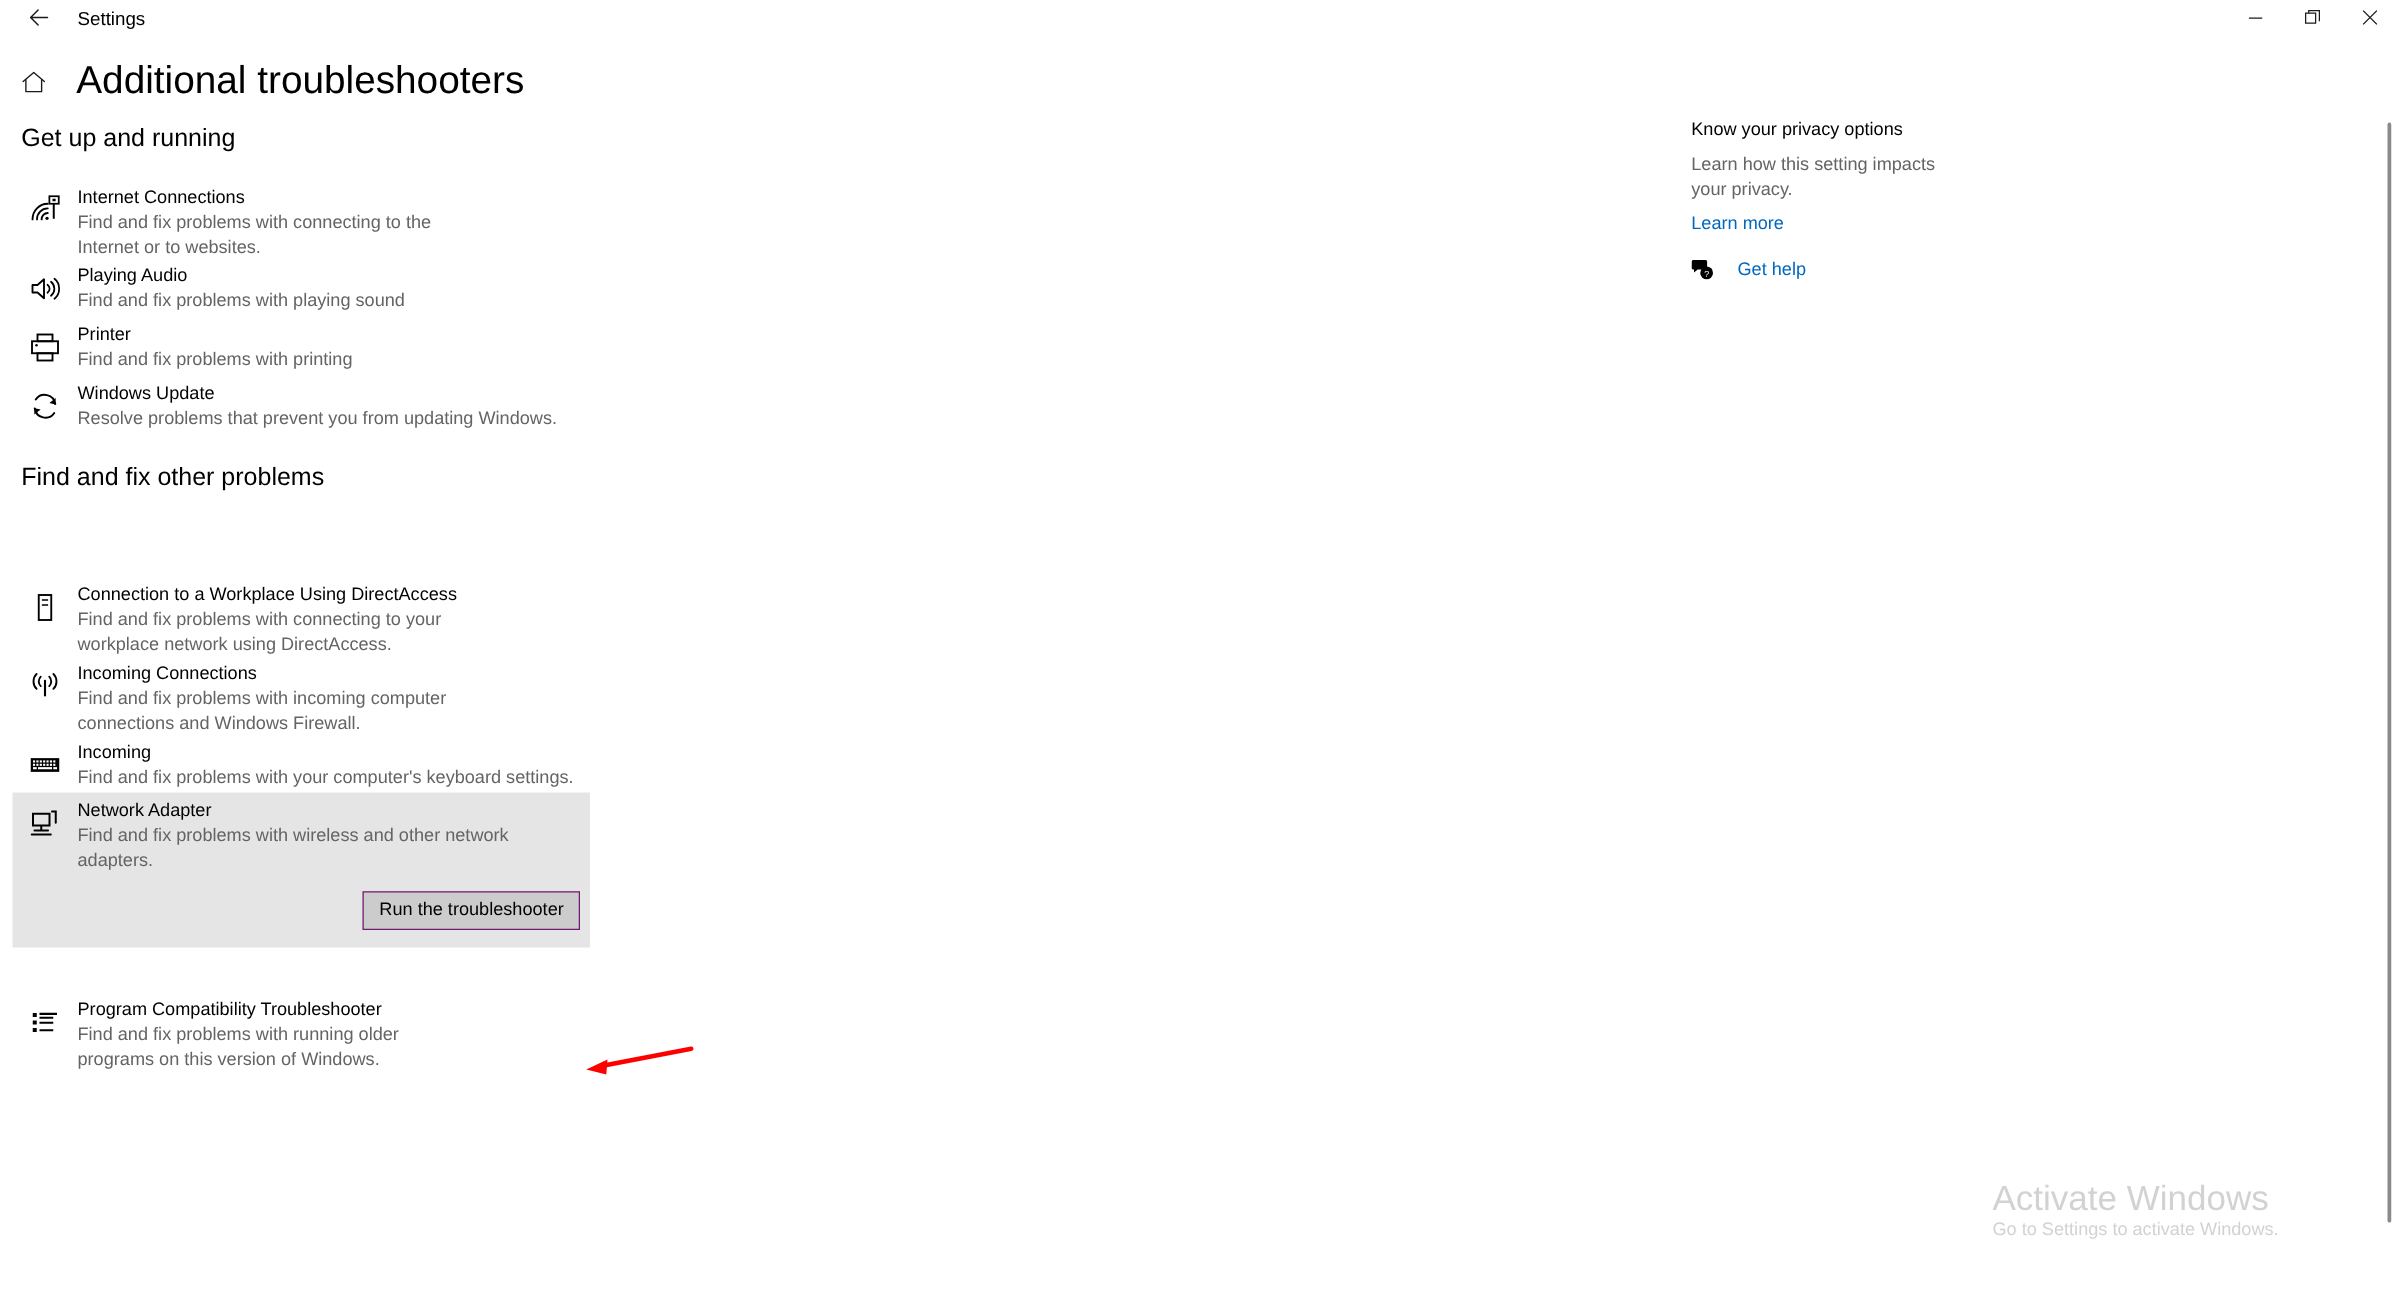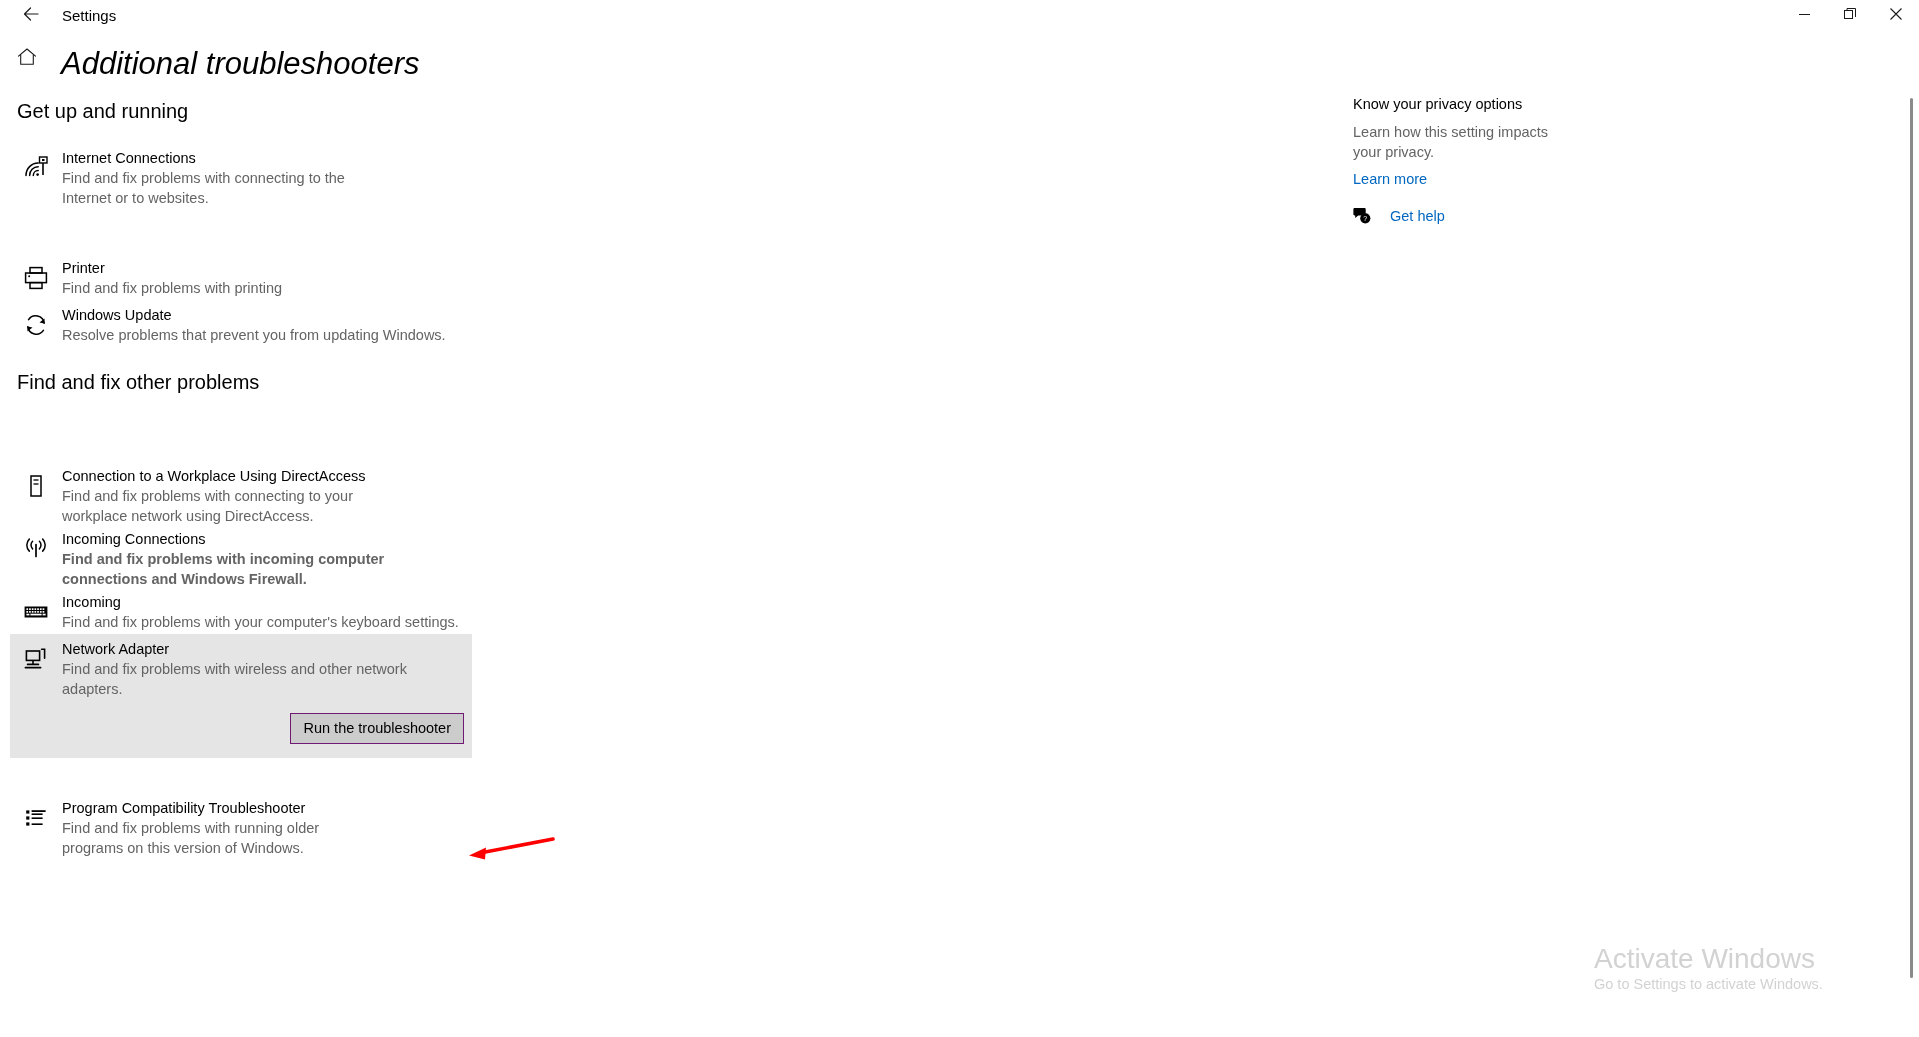--- a/index.html
+++ b/index.html
@@ -48,22 +48,21 @@
     cursor: pointer;
     background: transparent;
     border: none;
   }
 
   
   .page-header {
     position: absolute;
     left: 0; top: 46px;
     display: flex;
-    align-items: flex-start;
-    font-style: italic;
+    align-items: flex-end;
   }
   .home-icon-wrap {
     width: 48px;
     display: flex; align-items: center; justify-content: center;
     padding-left: 6px;
     cursor: pointer;
   }
   .page-title {
     font-size: 31px;
     font-weight: 400;
@@ -284,20 +283,34 @@
         <path d="M10.3 20.5C10.3 17.7 12.4 15.4 15.2 15.4" stroke="#000" stroke-width="1.5" stroke-linecap="round"></path>
         <circle cx="14.6" cy="19.6" r="1.3" fill="#000"></circle>
       </svg>
     </div>
     <div class="ts-text">
       <div class="ts-title">Internet Connections</div>
       <div class="ts-desc" style="max-width:312px;">Find and fix problems with connecting to the Internet or to websites.</div>
     </div>
   </div>
 
+  <div class="ts-item" style="top:111px;">
+    <div class="ts-icon">
+      <svg width="26" height="26" viewBox="0 0 26 26" fill="none">
+        <path d="M3 10H7L12.2 5.4V20.6L7 16H3V10Z" stroke="#000" stroke-width="1.5" stroke-linejoin="round"></path>
+        <path d="M15 9.8C16.1 10.7 16.7 11.8 16.7 13C16.7 14.2 16.1 15.3 15 16.2" stroke="#000" stroke-width="1.4" stroke-linecap="round"></path>
+        <path d="M17.8 7.4C19.5 8.8 20.5 10.8 20.5 13C20.5 15.2 19.5 17.2 17.8 18.6" stroke="#000" stroke-width="1.4" stroke-linecap="round"></path>
+        <path d="M20.6 5C23 6.9 24.3 9.8 24.3 13C24.3 16.2 23 19.1 20.6 21" stroke="#000" stroke-width="1.4" stroke-linecap="round"></path>
+      </svg>
+    </div>
+    <div class="ts-text">
+      <div class="ts-title">Playing Audio</div>
+      <div class="ts-desc">Find and fix problems with playing sound</div>
+    </div>
+  </div>
 
   <div class="ts-item" style="top:158px;">
     <div class="ts-icon">
       <svg width="26" height="26" viewBox="0 0 26 26" fill="none">
         <rect x="7" y="2.6" width="12" height="5.4" stroke="#000" stroke-width="1.5"></rect>
         <rect x="2.6" y="8" width="20.8" height="9.6" stroke="#000" stroke-width="1.5"></rect>
         <rect x="7" y="17.6" width="12" height="5.8" stroke="#000" stroke-width="1.5"></rect>
         <circle cx="6.2" cy="11.2" r="1" fill="#000"></circle>
       </svg>
     </div>
@@ -344,21 +357,21 @@
       <svg width="26" height="26" viewBox="0 0 26 26" fill="none">
         <path d="M13 8.6V20.4" stroke="#000" stroke-width="1.7" stroke-linecap="round"></path>
         <path d="M9.6 5.3C8.6 6.3 8 7.6 8 9.1C8 10.6 8.6 11.9 9.6 12.9" stroke="#000" stroke-width="1.5" stroke-linecap="round"></path>
         <path d="M16.4 5.3C17.4 6.3 18 7.6 18 9.1C18 10.6 17.4 11.9 16.4 12.9" stroke="#000" stroke-width="1.5" stroke-linecap="round"></path>
         <path d="M6.3 3.1C4.7 4.7 3.8 6.8 3.8 9.1C3.8 11.4 4.7 13.5 6.3 15.1" stroke="#000" stroke-width="1.5" stroke-linecap="round"></path>
         <path d="M19.7 3.1C21.3 4.7 22.2 6.8 22.2 9.1C22.2 11.4 21.3 13.5 19.7 15.1" stroke="#000" stroke-width="1.5" stroke-linecap="round"></path>
       </svg>
     </div>
     <div class="ts-text">
       <div class="ts-title">Incoming Connections</div>
-      <div class="ts-desc" style="max-width:336px;font-weight:bold;">Find and fix problems with incoming computer connections and Windows Firewall.</div>
+      <div class="ts-desc" style="max-width:336px;">Find and fix problems with incoming computer connections and Windows Firewall.</div>
     </div>
   </div>
 
   <div class="ts-item" style="top:492px;">
     <div class="ts-icon">
       <svg width="26" height="26" viewBox="0 0 26 26" fill="none">
         <rect x="1.6" y="7.5" width="22.8" height="11" fill="#000"></rect>
         <g fill="#fff">
           <rect x="3.4" y="9.3" width="1.7" height="1.7"></rect>
           <rect x="6.1" y="9.3" width="1.7" height="1.7"></rect>

